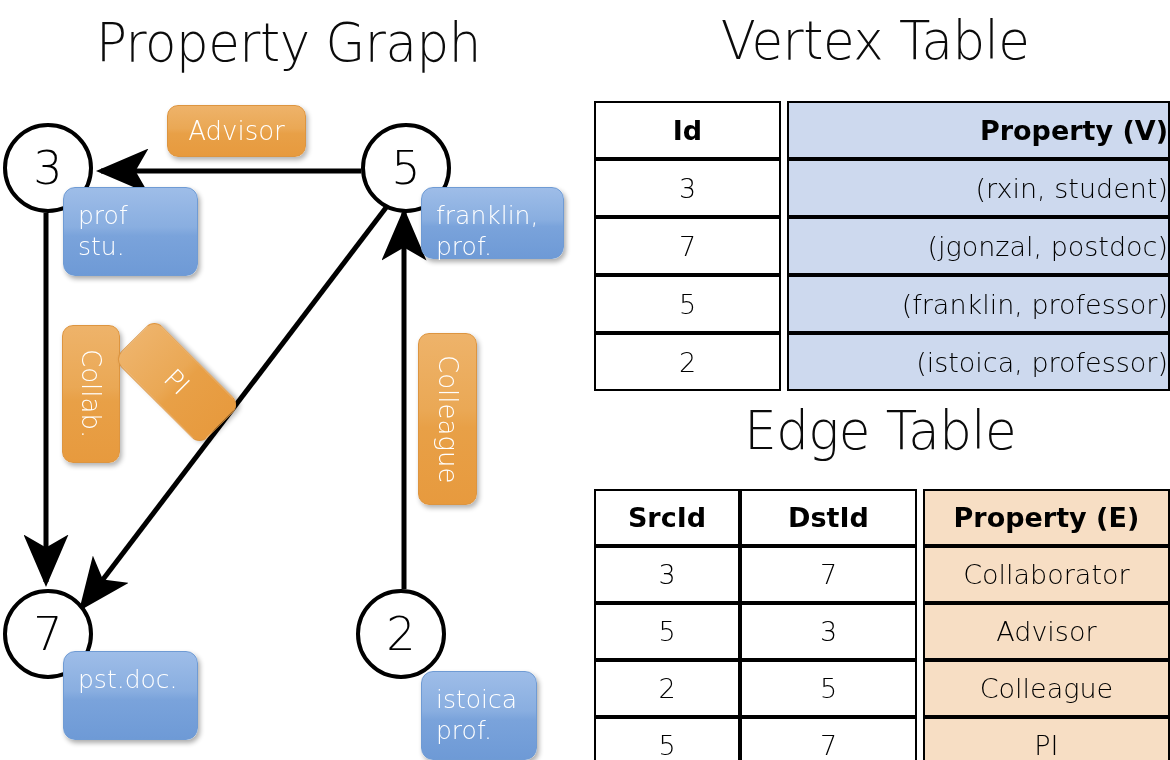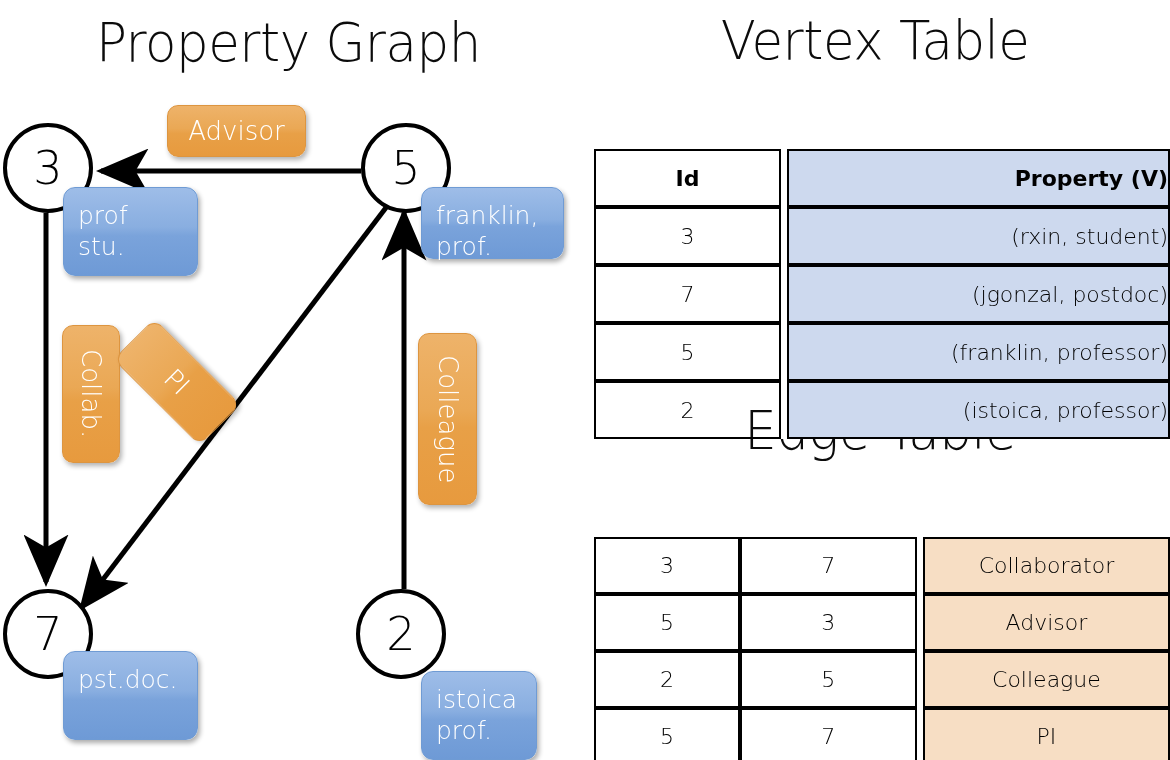--- a/index.html
+++ b/index.html
@@ -110,23 +110,22 @@
   #chip-colleague { left: 418px; top: 245px; width: 59px;  height: 172px; }
   .vert-text { writing-mode: vertical-rl; text-orientation: mixed; }
 
   
   .data-table {
     position: absolute;
     border-collapse: separate;
     border-spacing: 0;
     font-family: "DejaVu Sans", sans-serif;
     font-weight: 300;
-    font-size: 22px;
+    font-size: 27px;
     color: #000;
-    margin-top: 48px;
   }
   .data-table td, .data-table th {
     border: 2px solid #000;
     text-align: center;
     font-weight: 300;
     padding: 0;
     white-space: nowrap;
   }
   .data-table th {
     font-weight: bold;
@@ -238,20 +237,26 @@
   <tr>
     <td class="col-id">2</td>
     <td class="gap-col"></td>
     <td class="col-prop cell-blue">(istoica, professor)</td>
   </tr>
 </tbody>
   </table>
 
 <table class="data-table" id="edge-table">
   <tbody>
+      <tr>
+    <th class="col-src">SrcId</th>
+    <th class="col-dst">DstId</th>
+    <td class="gap-col"></td>
+    <th class="col-prop cell-orange">Property (E)</th>
+  </tr>
   <tr>
     <td class="col-src">3</td>
     <td class="col-dst">7</td>
     <td class="gap-col"></td>
     <td class="col-prop cell-orange">Collaborator</td>
   </tr>
   <tr>
     <td class="col-src">5</td>
     <td class="col-dst">3</td>
     <td class="gap-col"></td>

